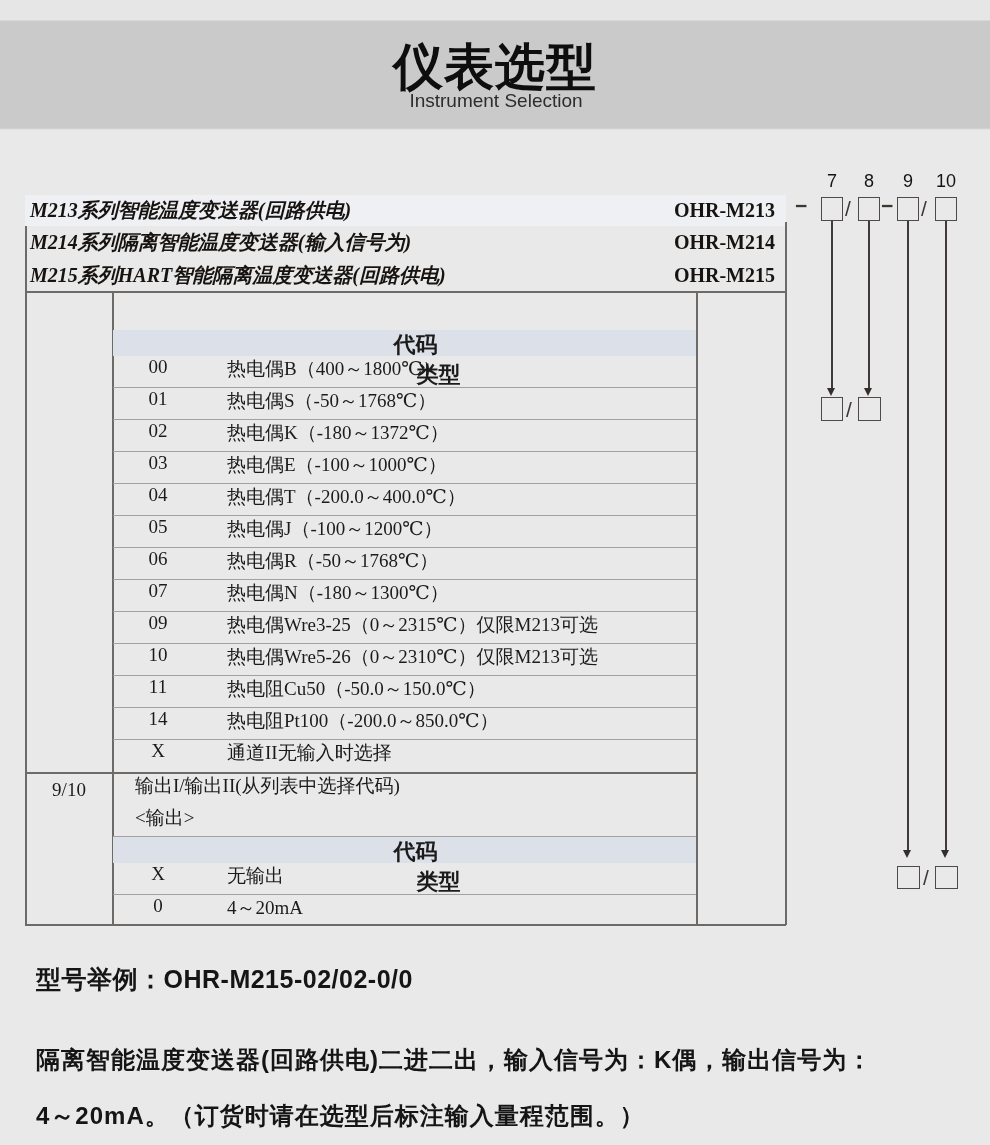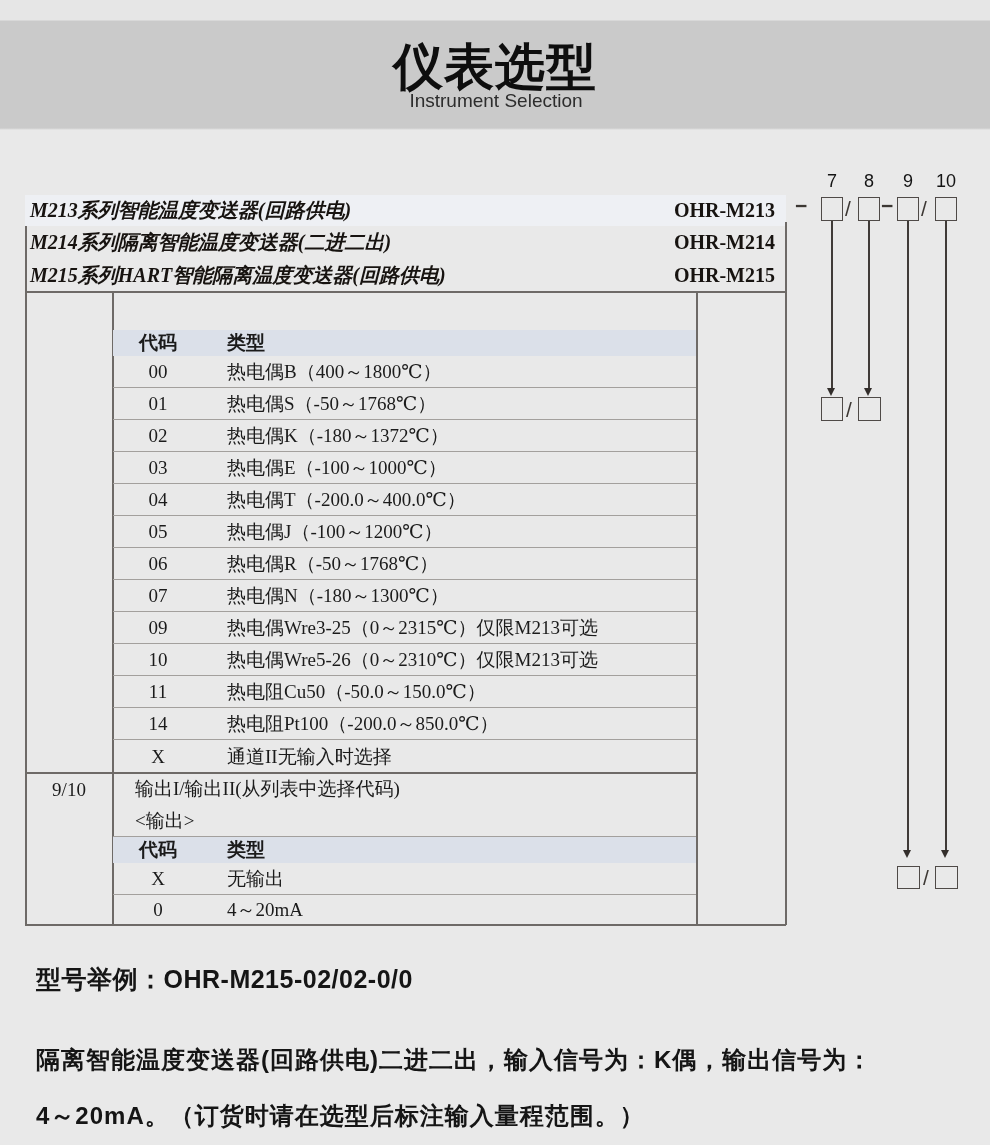--- a/index.html
+++ b/index.html
@@ -43,22 +43,22 @@
     border-top: 8px solid #332e2b; }
   
   .hline, .vline { position: absolute; background: #6e6a67; }
   .hline { height: 1.5px; }
   .vline { width: 1.5px; }
   
   .grid { position: absolute; left: 113px; top: 292px; width: 583px;
     font-family: "Liberation Serif", "DejaVu Serif", serif; color: #1b1b1b; }
   .g-spacer { height: 38px; }
   .g-header { height: 26px; background: #dbe0e9; display: flex; align-items: center;
-    font-weight: 700; font-size: 19px; padding-left: 22px; }
-  .g-row { height: 32px; display: flex; align-items: center;
+    font-weight: 700; font-size: 22px; padding-left: 22px; flex-direction: column; }
+  .g-row { height: 32px; display: flex; 
     border-bottom: 1px solid #a3a09d; font-size: 19px; padding-left: 22px; }
   .g-row.noline { border-bottom: none; }
   .g-row.lastx { height: 33px; border-bottom: none; }
   .g-row.out0 { height: 29px; border-bottom: none; }
   .code-cell { display: inline-block; width: 46px; text-align: center; flex: none; }
   .type-cell { margin-left: 46px; white-space: nowrap; }
   .side-label { position: absolute; left: 25px; top: 779px; width: 88px;
     text-align: center; font-family: "Liberation Serif", "DejaVu Serif", serif;
     font-size: 19px; color: #1b1b1b; }
   
@@ -75,21 +75,21 @@
 
   <div class="title-zh">仪表选型</div>
   <div class="title-en">Instrument Selection</div>
 
   <div class="products">
     <div class="product-row hl">
       <span class="product-name">M213系列智能温度变送器(回路供电)</span>
       <span class="product-model">OHR-M213</span>
     </div>
     <div class="product-row">
-      <span class="product-name">M214系列隔离智能温度变送器(二进二出)</span>
+      <span class="product-name">M214系列隔离智能温度变送器(输入信号为)</span>
       <span class="product-model">OHR-M214</span>
     </div>
     <div class="product-row">
       <span class="product-name">M215系列HART智能隔离温度变送器(回路供电)</span>
       <span class="product-model">OHR-M215</span>
     </div>
   </div>
 
   <div class="pos-label" style="left:820px;">7</div>
   <div class="pos-label" style="left:857px;">8</div>

